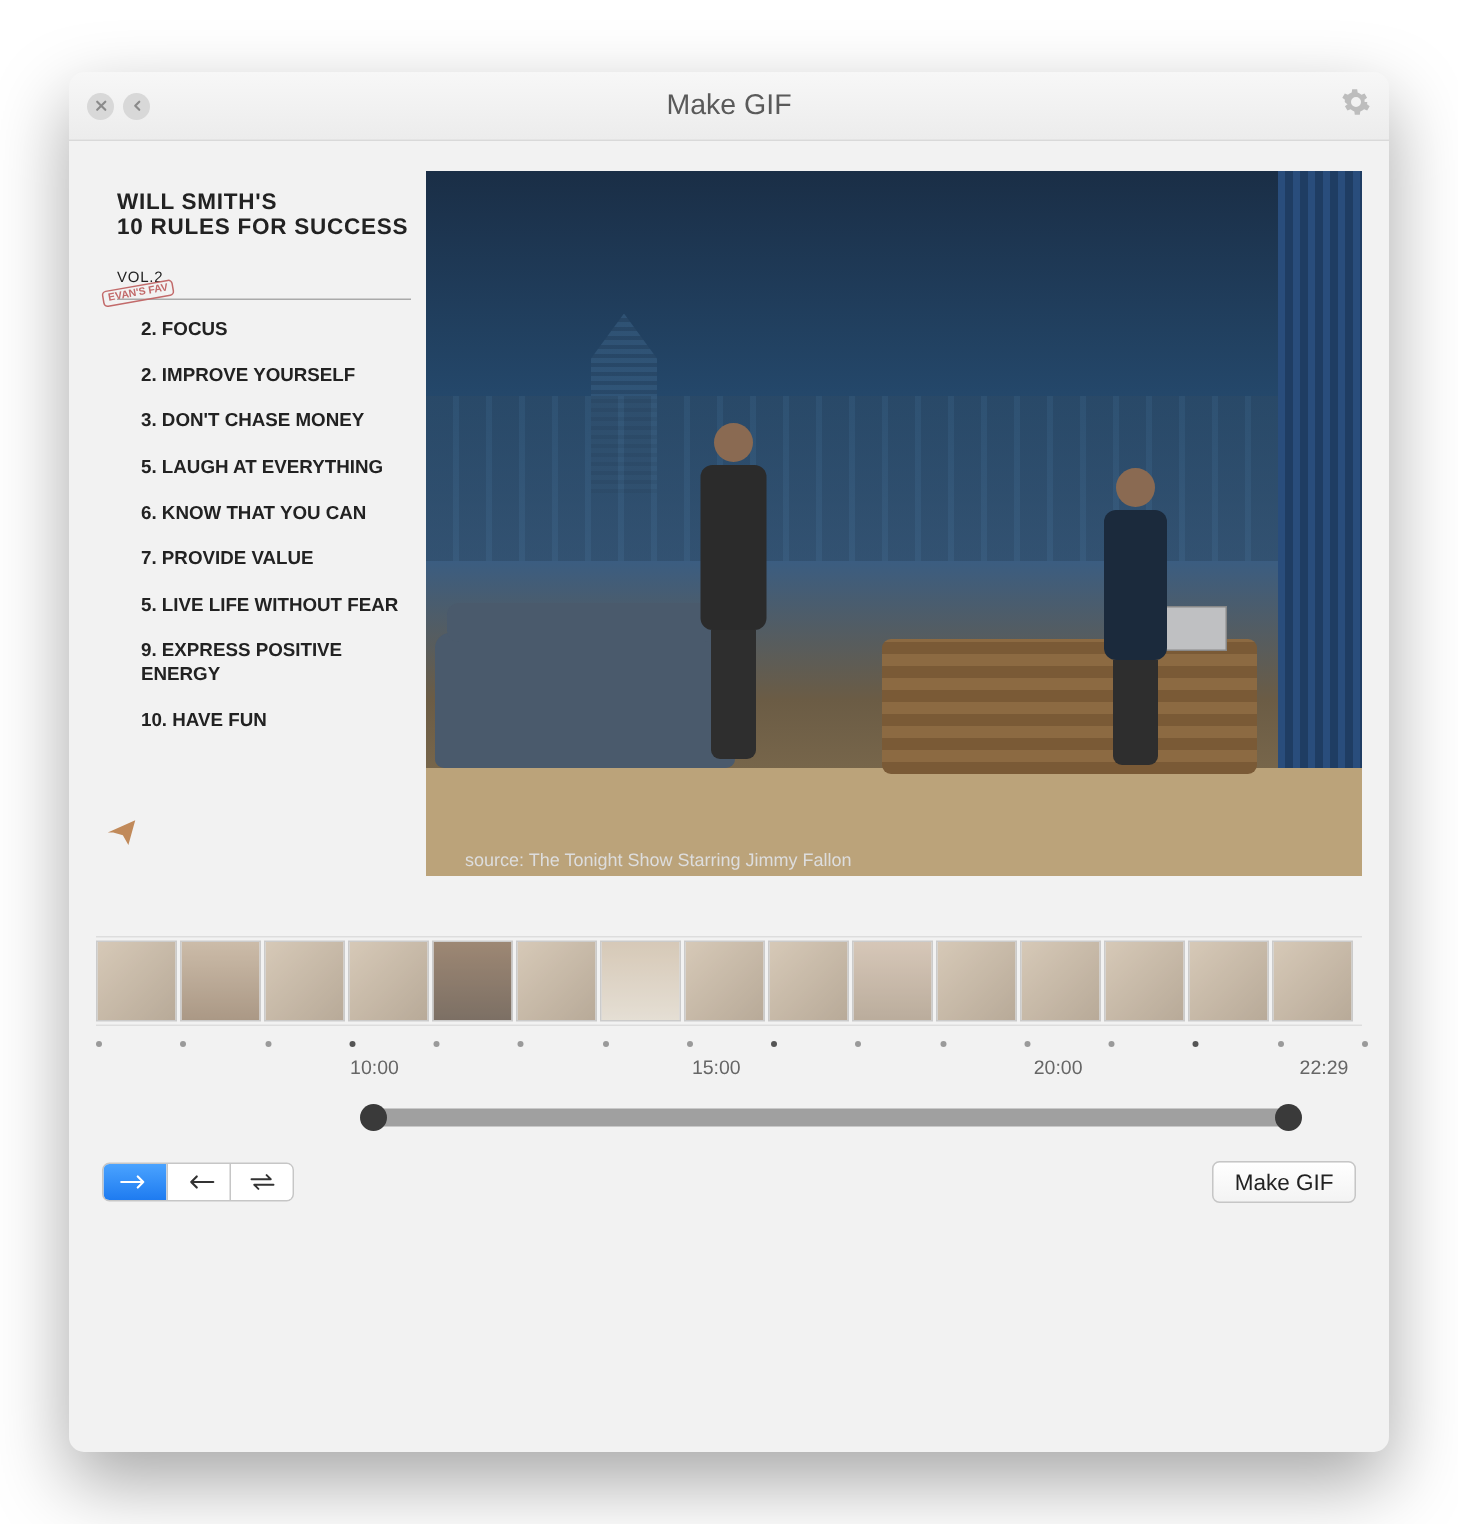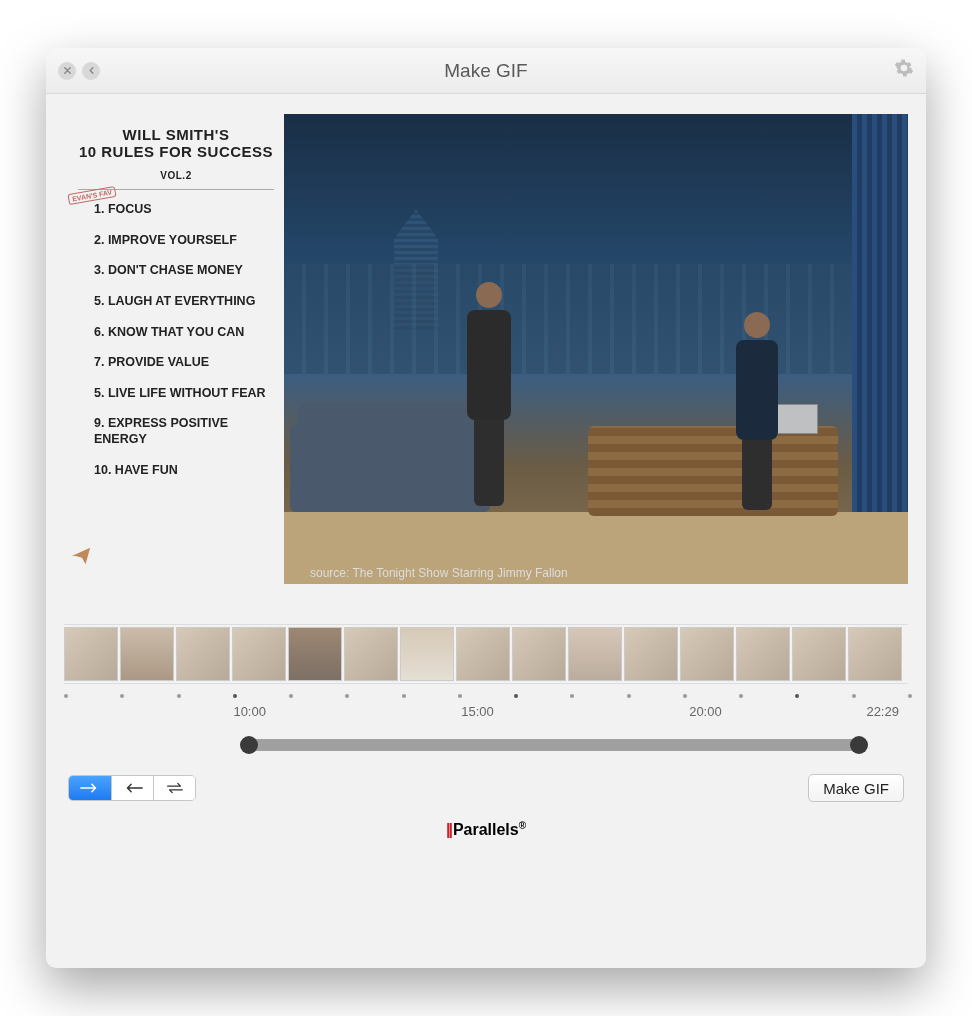--- a/index.html
+++ b/index.html
@@ -32,24 +32,24 @@
   .video-area {
     margin: 20px 18px 0 18px;
     height: 470px; position: relative;
     background: #1a1a1a; overflow: hidden;
   }
   .rules-panel {
     position: absolute; left: 0; top: 0; bottom: 0; width: 220px;
     background: #f2f2f2; color: #222; padding: 12px 10px 10px 14px;
     font-family: Arial, sans-serif;
   }
-  .rules-panel .hdr { text-align: center; font-weight: 800; letter-spacing: 0.5px; }
+  .rules-panel .hdr { font-weight: 800; letter-spacing: 0.5px; }
   .rules-panel .hdr .line1 { font-size: 15px; }
   .rules-panel .hdr .line2 { font-size: 15px; }
-  .rules-panel .hdr .vol { font-size: 10px; font-weight: 700; margin-top: 10px; }
+  .rules-panel .hdr .vol { font-size: 10px; font-weight: 400; margin-top: 20px; }
   .rules-panel hr { border: none; border-top: 1px solid #aaa; margin: 8px 0 12px 0; }
   .rules-panel ol { list-style: none; }
   .rules-panel li { font-size: 12.5px; font-weight: 700; margin: 0 0 15px 0; line-height: 1.25; padding-left: 16px; }
   .rules-panel .stamp {
     position: absolute; left: 4px; top: 76px;
     border: 1.5px solid #c26a6a; color: #c26a6a; font-size: 7px; font-weight: 800;
     padding: 1px 3px; transform: rotate(-10deg); border-radius: 3px;
   }
   .rules-panel .plane { position: absolute; left: 6px; bottom: 12px; color: #c18a5a; font-size: 20px; }
   .vert-credit {
@@ -185,21 +185,21 @@
       <div class="video-area">
         <div class="rules-panel">
           <div class="hdr">
             <div class="line1">WILL SMITH'S</div>
             <div class="line2">10 RULES FOR SUCCESS</div>
             <div class="vol">VOL.2</div>
           </div>
           <hr>
           <div class="stamp">EVAN'S FAV</div>
           <ol>
-            <li>1. FOCUS</li>
+            <li>2. FOCUS</li>
             <li>2. IMPROVE YOURSELF</li>
             <li>3. DON'T CHASE MONEY</li>
             <li>5. LAUGH AT EVERYTHING</li>
             <li>6. KNOW THAT YOU CAN</li>
             <li>7. PROVIDE VALUE</li>
             <li>5. LIVE LIFE WITHOUT FEAR</li>
             <li>9. EXPRESS POSITIVE ENERGY</li>
             <li>10. HAVE FUN</li>
           </ol>
           <div class="plane">
@@ -292,20 +292,17 @@
             </button>
             <button>
               <svg viewBox="0 0 24 12">
                   <path d="M4 4h14l-3-3M20 8H6l3 3" stroke="#333" stroke-width="1.4" fill="none" stroke-linecap="round" stroke-linejoin="round"></path>
                 </svg>
             </button>
           </div>
           <button class="make-btn">Make GIF</button>
         </div>
 
-        <div class="brand">
-          <span class="mark">||</span><span>Parallels</span><span class="r">®</span>
-        </div>
       </div>
     </div>
 
   </div>
 </div>
 
 </body></html>

